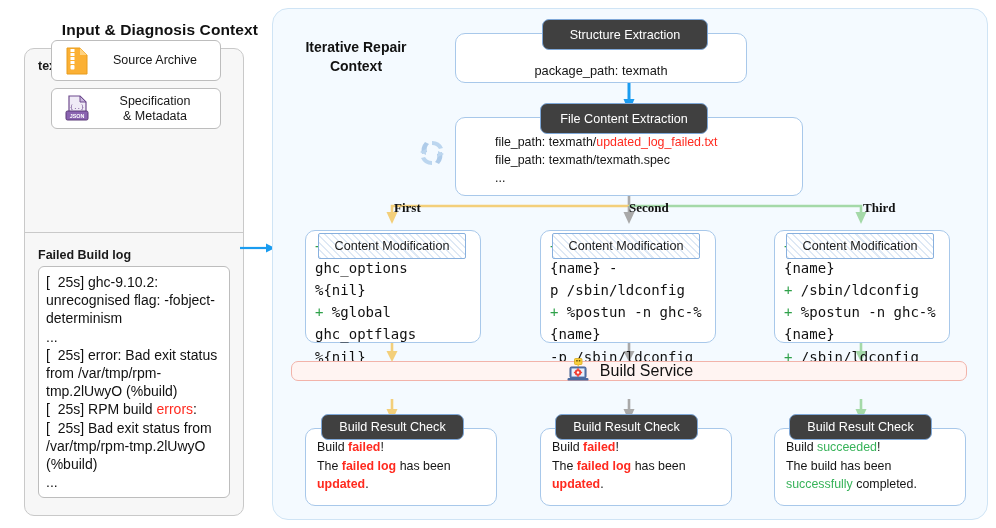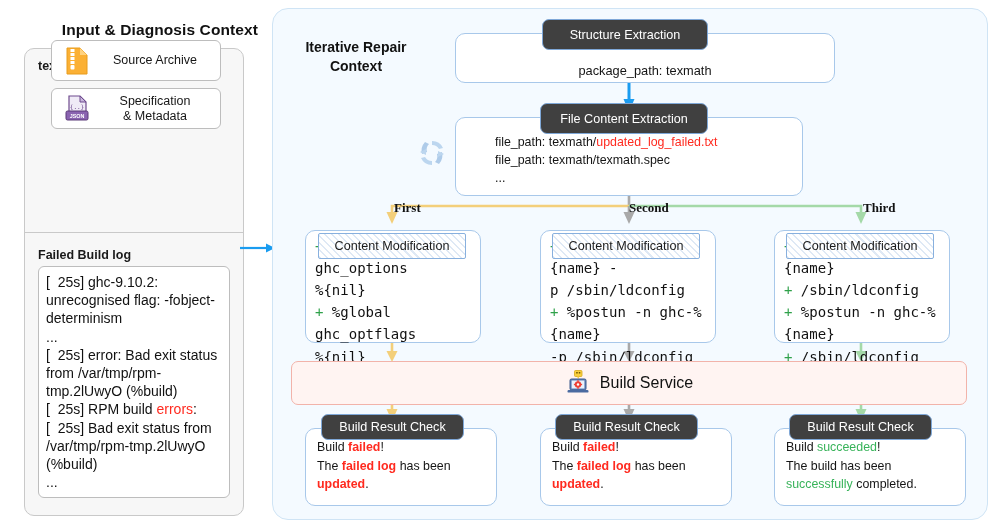--- a/index.html
+++ b/index.html
@@ -70,21 +70,21 @@
     color:#fff;font-size:12.6px;text-align:center;
     display:flex;align-items:center;justify-content:center;z-index:5;
     white-space:nowrap;
   }
   .tab.hatch{
     background:#ffffff;color:#1c1c1c;border:1px solid #88b0de;border-radius:2px;
     background-image:repeating-linear-gradient(45deg, #dfe9f5 0 1.5px, #ffffff 1.5px 5px);
   }
 
   
-  #card-struct{left:455px;top:33px;width:380px;height:50px;}
+  #card-struct{left:455px;top:33px;width:292px;height:50px;}
   #tab-struct{left:542px;top:19px;width:166px;height:31px;}
   .struct-text{position:absolute;left:0;right:0;top:29px;text-align:center;font-size:12.8px;color:#151515;}
 
   
   #card-file{left:455px;top:117px;width:348px;height:79px;}
   #tab-file{left:540px;top:103px;width:168px;height:31px;}
   .file-lines{position:absolute;left:39px;top:16px;font-size:12.4px;color:#151515;line-height:1.45;}
   .file-lines .red{color:#ff2a1f;}
   .sync-icon{position:absolute;left:415px;top:136px;width:34px;height:34px;}
 
@@ -97,21 +97,21 @@
 
   #cm-card-0{left:305px;width:176px;}
   #cm-tab-0{left:318px;width:148px;}
   #cm-card-1{left:540px;width:176px;}
   #cm-tab-1{left:552px;width:148px;}
   #cm-card-2{left:774px;width:176px;}
   #cm-tab-2{left:786px;width:148px;}
 
   
   #build-service{
-    position:absolute;left:291px;top:361px;width:676px;height:44px;
+    position:absolute;left:291px;top:361px;width:676px;height:20px;
     background:#fff4f2;border:1px solid #f2b3aa;border-radius:7px;
     box-sizing:border-box;display:flex;align-items:center;justify-content:center;gap:9px;
   }
   #build-service .bs-label{font-size:16px;color:#111;}
 
   
   .br-card{position:absolute;top:428px;height:78px;}
   .br-tab{position:absolute;top:414px;height:26px;}
   .br-text{position:absolute;left:11px;top:9px;right:7px;font-size:12.4px;line-height:1.50;color:#151515;}
   .br-text .red{color:#ff2a1f;font-weight:bold;}

